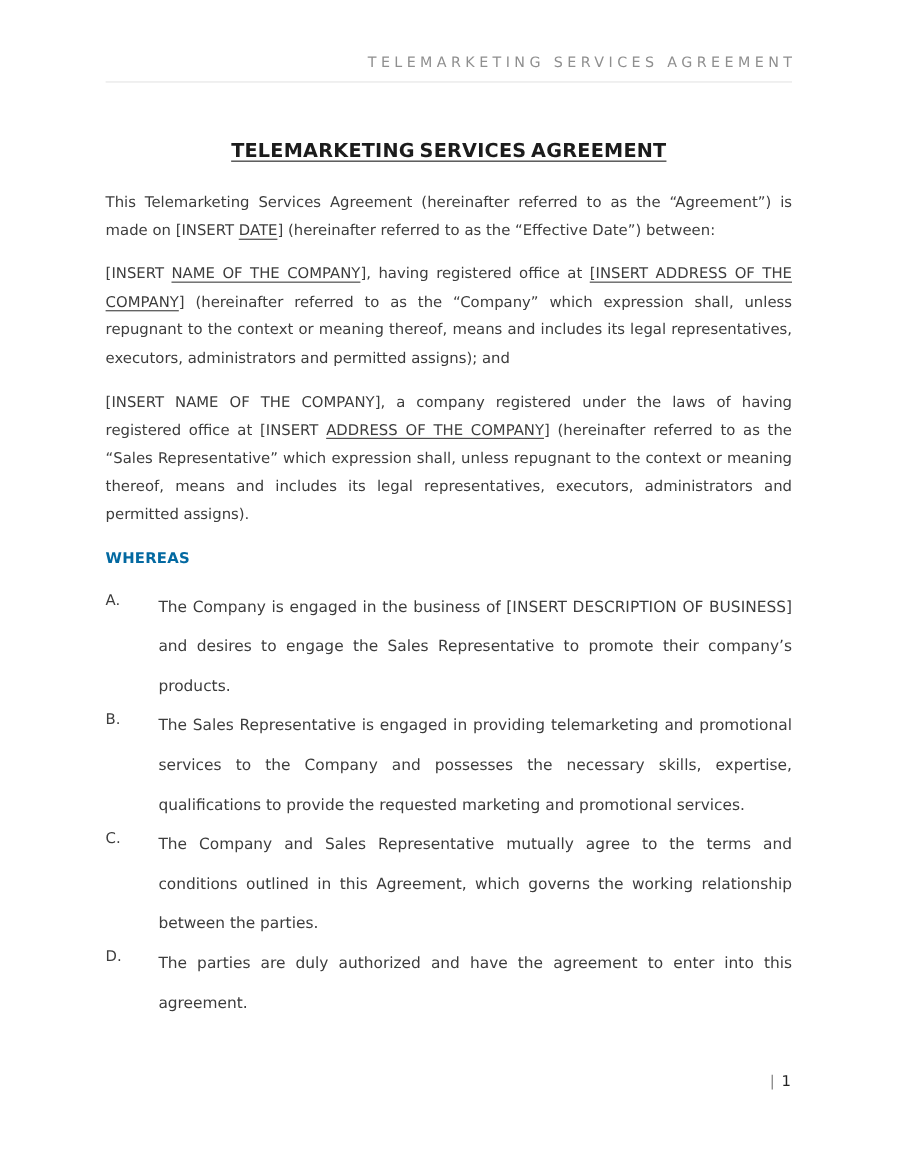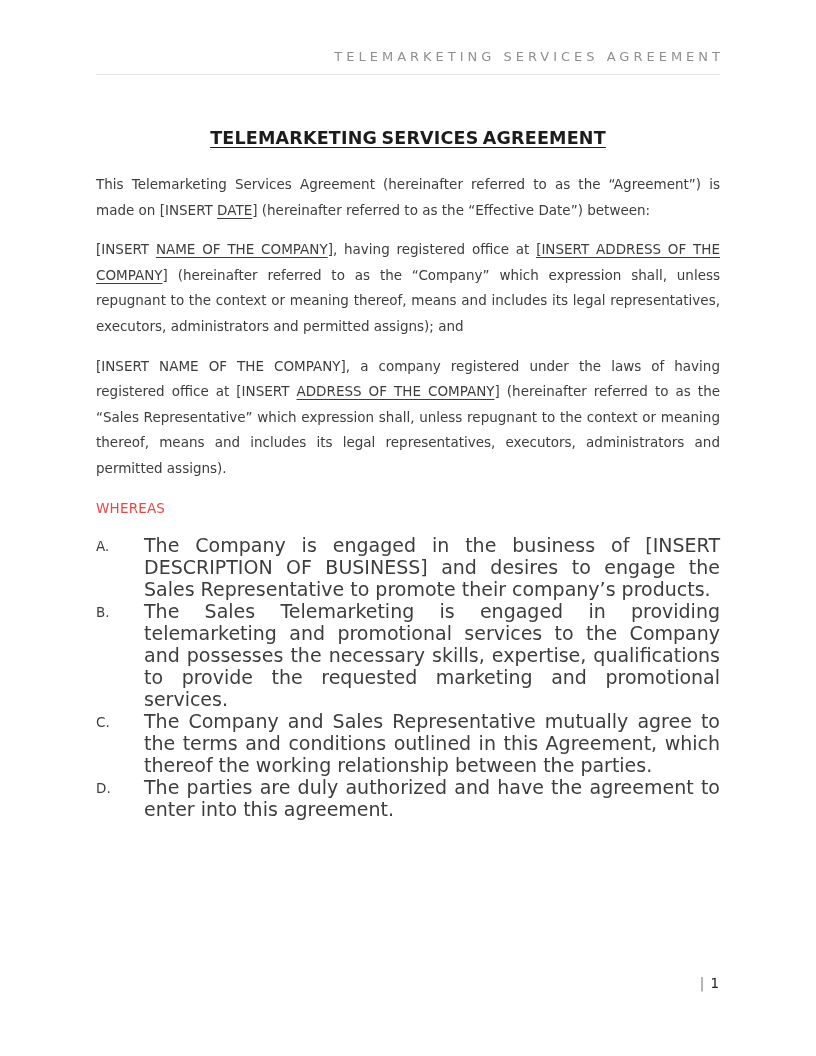--- a/index.html
+++ b/index.html
@@ -64,37 +64,37 @@
     text-align: justify;
     margin: 0 0 14px 0;
   }
   .u {
     text-decoration: underline;
     text-underline-offset: 3px;
   }
   .whereas {
     font-size: 13.5px;
     line-height: 25.6px;
-    font-weight: normal;
-    color: #ef4444;
+    font-weight: bold;
+    color: #0369a1;
     margin: 0 0 13px 0;
     letter-spacing: 0.2px;
   }
   .recitals { margin: 0; }
   .recital { display: flex; }
   .recital-label {
     flex: 0 0 48px;
     font-size: 13.5px;
     line-height: 25.6px;
     color: var(--body-text);
   }
   .recital-text {
     flex: 1 1 auto;
-    font-size: 19px;
-    line-height: 22px;
+    font-size: 14px;
+    line-height: 36px;
     color: var(--body-text);
     text-align: justify;
   }
 
   .page-footer {
     position: absolute;
     right: 97px;
     top: 972px;
     font-size: 13.5px;
     line-height: 22px;
@@ -126,25 +126,25 @@
 
     <h2 class="whereas">WHEREAS</h2>
 
     <div class="recitals">
         <div class="recital">
           <span class="recital-label">A.</span>
           <span class="recital-text">The Company is engaged in the business of [INSERT DESCRIPTION OF BUSINESS] and desires to engage the Sales Representative to promote their company’s products.</span>
         </div>
         <div class="recital">
           <span class="recital-label">B.</span>
-          <span class="recital-text">The Sales Telemarketing is engaged in providing telemarketing and promotional services to the Company and possesses the necessary skills, expertise, qualifications to provide the requested marketing and promotional services.</span>
+          <span class="recital-text">The Sales Representative is engaged in providing telemarketing and promotional services to the Company and possesses the necessary skills, expertise, qualifications to provide the requested marketing and promotional services.</span>
         </div>
         <div class="recital">
           <span class="recital-label">C.</span>
-          <span class="recital-text">The Company and Sales Representative mutually agree to the terms and conditions outlined in this Agreement, which thereof the working relationship between the parties.</span>
+          <span class="recital-text">The Company and Sales Representative mutually agree to the terms and conditions outlined in this Agreement, which governs the working relationship between the parties.</span>
         </div>
         <div class="recital">
           <span class="recital-label">D.</span>
           <span class="recital-text">The parties are duly authorized and have the agreement to enter into this agreement.</span>
         </div>
       </div>
 
   </main>
 
   <footer class="page-footer">

